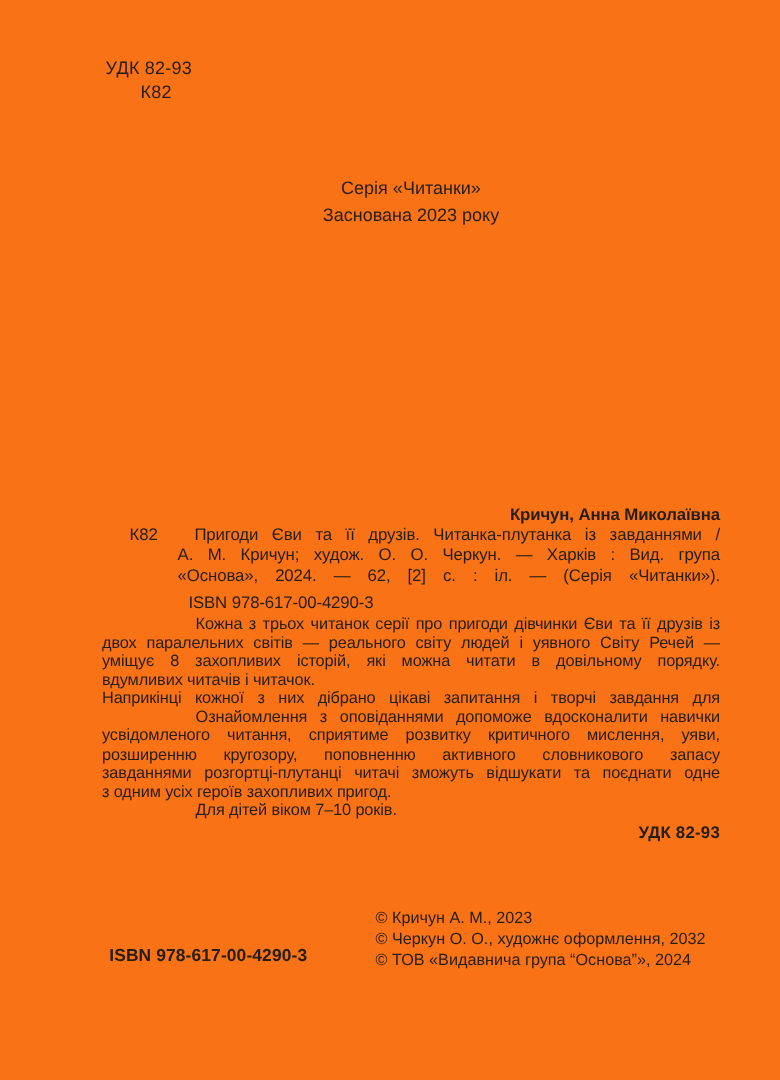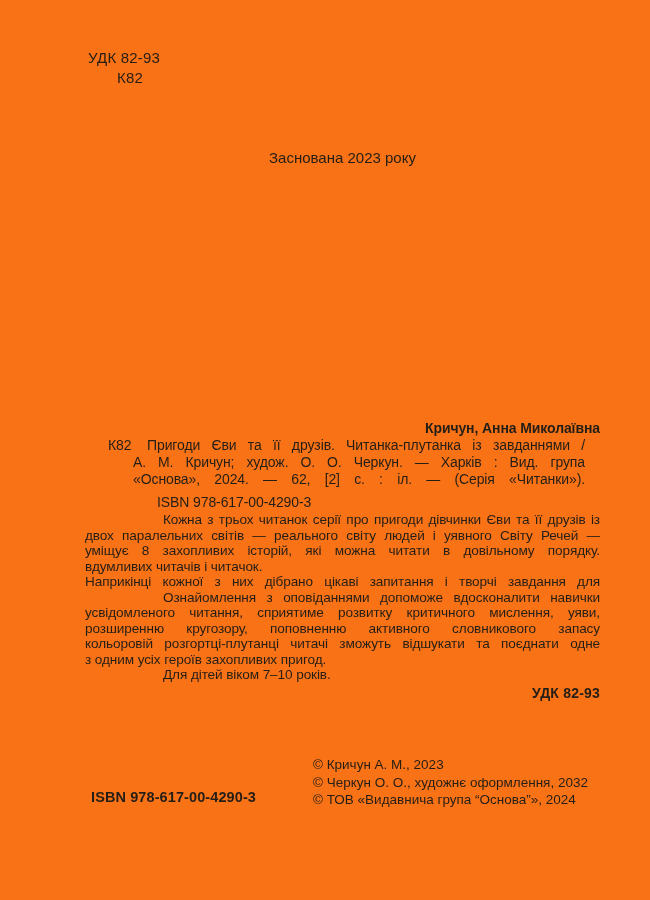--- a/index.html
+++ b/index.html
@@ -52,21 +52,21 @@
     padding-left: 63px;
     font-weight: bold;
     text-align: right;
   }
   .bib-index {
     position: absolute;
     left: 23px;
     top: 17px;
   }
   .bib-line {
-    margin-left: 48px;
+    margin-left: 63px;
     width: 452px;
     text-align: justify;
   }
   .bib-line.fill { text-align-last: justify; }
   .bib-line.indent1 { text-indent: 14px; }
   .bib-isbn {
     margin-left: 72px;
     margin-top: 6px;
   }
   
@@ -114,20 +114,21 @@
 <body>
 
 <div class="page">
 
   <div class="udk-top">
     <div>УДК 82-93</div>
     <div class="author-sign">К82</div>
   </div>
 
   <div class="series">
+    <div>Серія «Читанки»</div>
     <div>Заснована 2023 року</div>
   </div>
 
   <div class="bib">
     <div class="bib-author">Кричун, Анна Миколаївна</div>
     <div class="bib-index">К82</div>
     <div class="bib-line fill indent1">Пригоди Єви та її друзів. Читанка-плутанка із завданнями /</div>
     <div class="bib-line fill">А. М. Кричун; худож. О. О. Черкун. — Харків : Вид. група</div>
     <div class="bib-line fill">«Основа», 2024. — 62, [2] с. : іл. — (Серія «Читанки»).</div>
     <div class="bib-isbn">ISBN 978-617-00-4290-3</div>
@@ -138,21 +139,21 @@
       <div class="ann-line fill indent1">Кожна з трьох читанок серії про пригоди дівчинки Єви та її друзів із</div>
       <div class="ann-line fill">двох паралельних світів — реального світу людей і уявного Світу Речей —</div>
       <div class="ann-line fill">уміщує 8 захопливих історій, які можна читати в довільному порядку.</div>
       <div class="ann-line">вдумливих читачів і читачок.</div>
       <div class="ann-line fill">Наприкінці кожної з них дібрано цікаві запитання і творчі завдання для</div>
     </div>
     <div>
       <div class="ann-line fill indent1">Ознайомлення з оповіданнями допоможе вдосконалити навички</div>
       <div class="ann-line fill">усвідомленого читання, сприятиме розвитку критичного мислення, уяви,</div>
       <div class="ann-line fill">розширенню кругозору, поповненню активного словникового запасу</div>
-      <div class="ann-line fill">кольоровій розгортці-плутанці читачі зможуть відшукати та поєднати одне</div>
+      <div class="ann-line fill">завданнями розгортці-плутанці читачі зможуть відшукати та поєднати одне</div>
       <div class="ann-line">з одним усіх героїв захопливих пригод.</div>
     </div>
     <div class="ann-audience">Для дітей віком 7–10 років.</div>
     <div class="udk-bottom">УДК 82-93</div>
   </div>
 
   <div class="copyrights">
     <div>© Кричун А. М., 2023</div>
     <div>© Черкун О. О., художнє оформлення, 2032</div>
     <div>© ТОВ «Видавнича група “Основа”», 2024</div>

